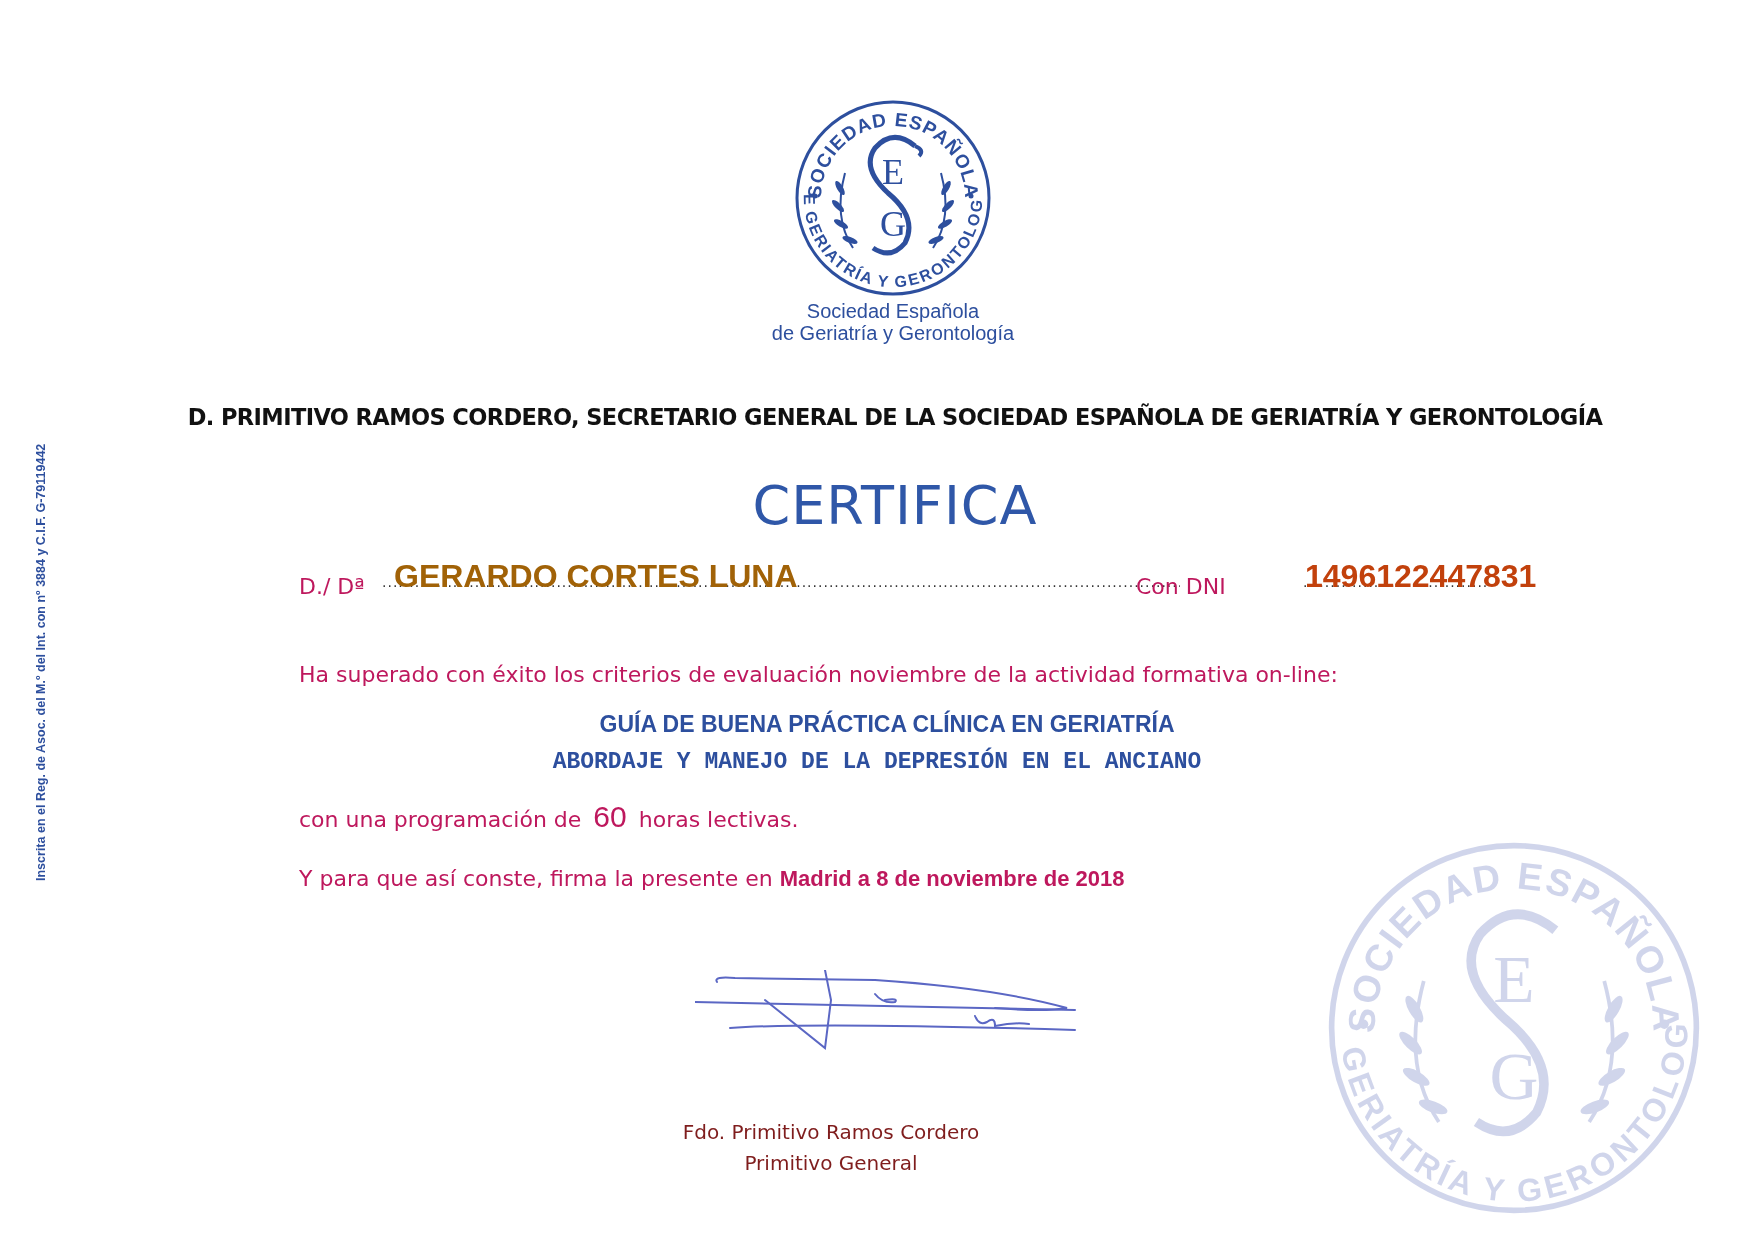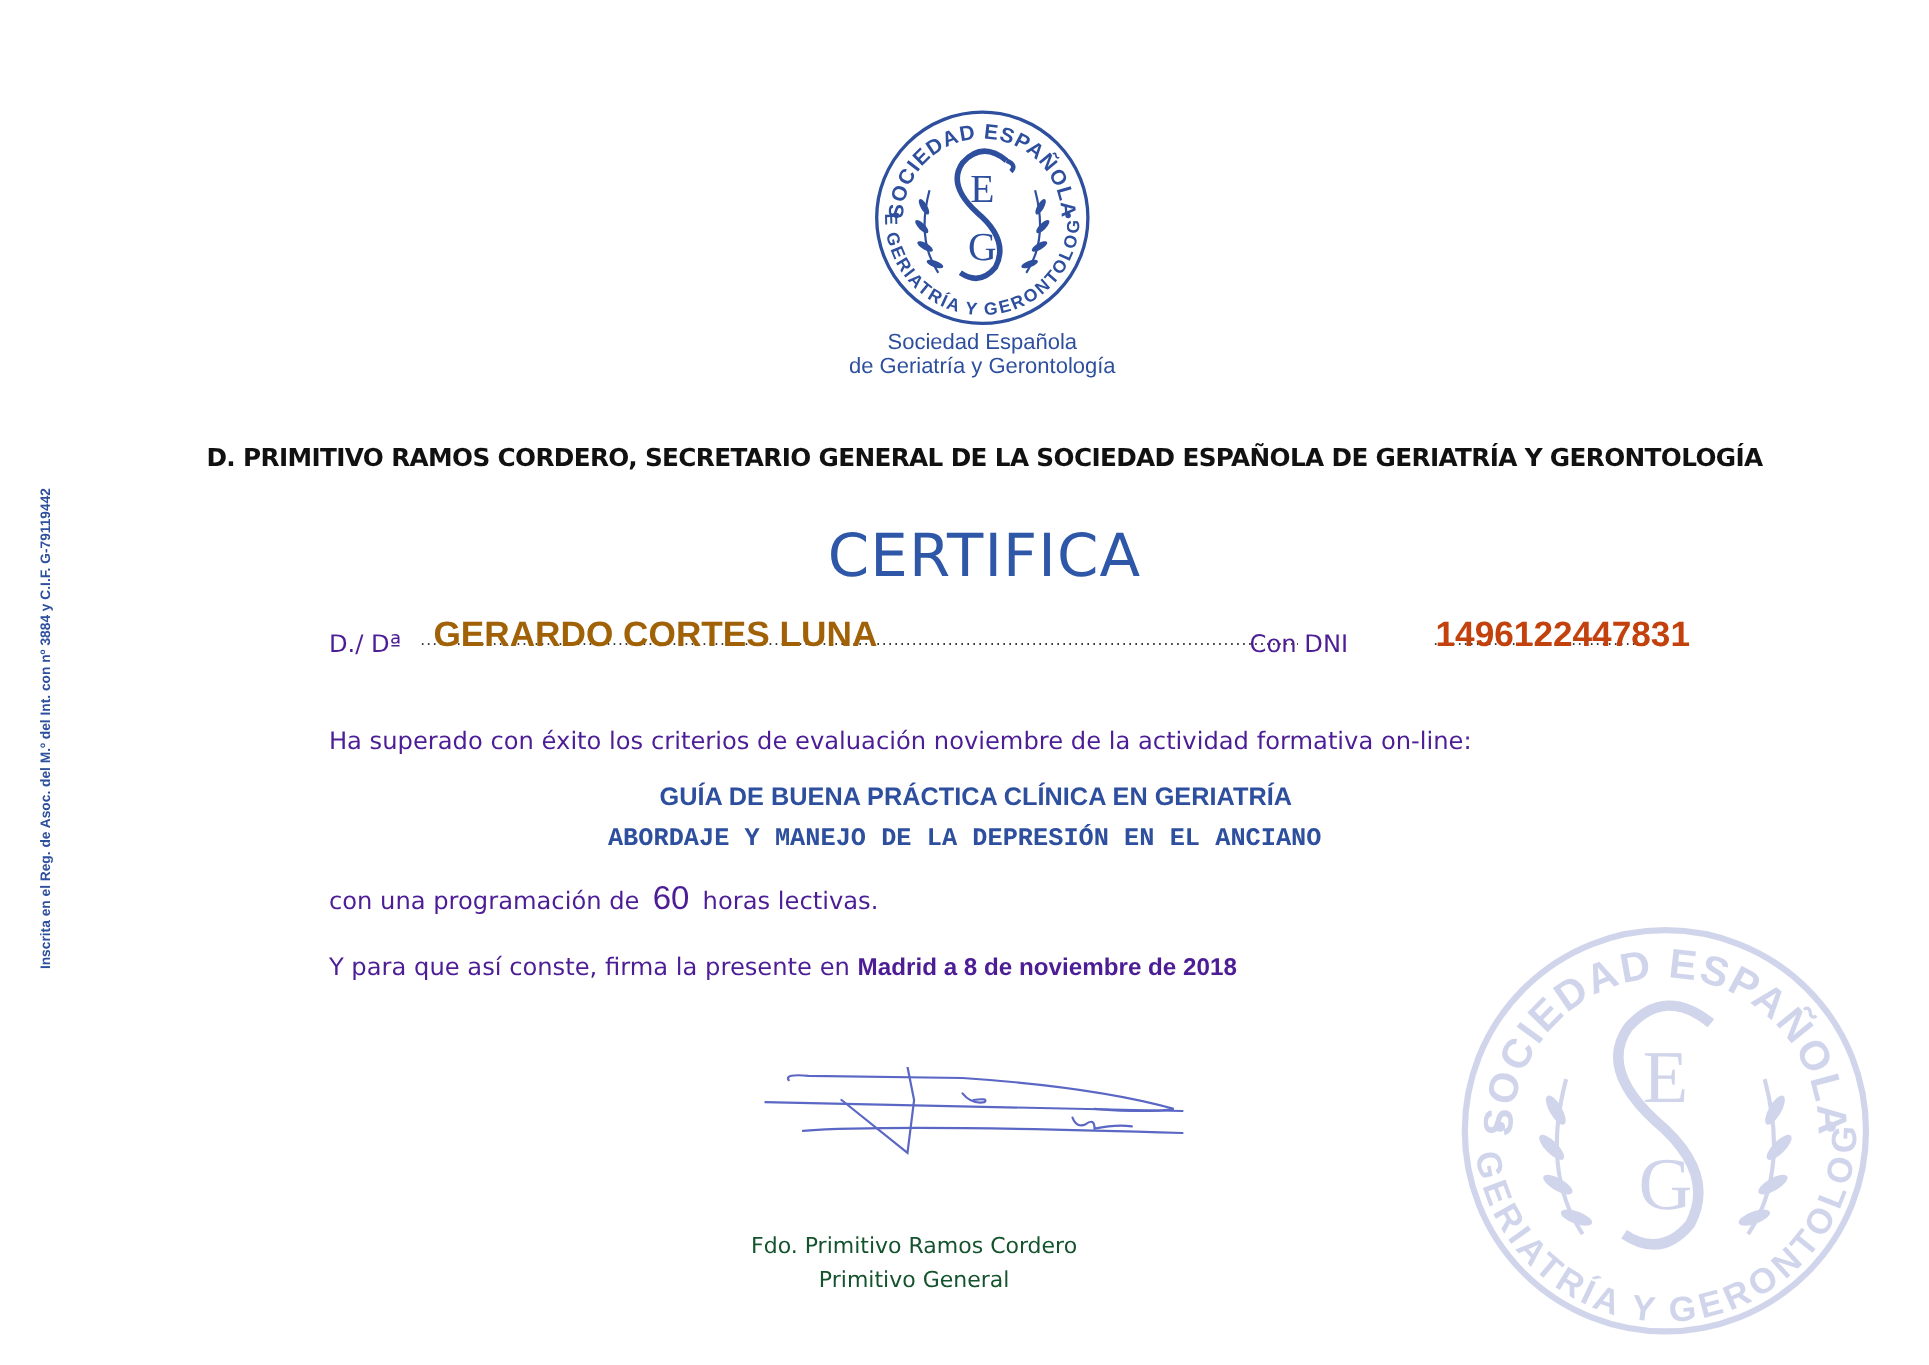--- a/index.html
+++ b/index.html
@@ -19,21 +19,21 @@
               width: 480px; color: #2d4f9e; font-weight: bold; font-size: 12.5px;
               white-space: nowrap; font-family: "Liberation Sans", sans-serif; }
 
   #header-line { left: 0; width: 1790px; top: 404px; text-align: center;
                  font-family: "DejaVu Sans", sans-serif; font-weight: bold; font-size: 22.5px;
                  letter-spacing: -0.6px; white-space: nowrap; color: #111; }
 
   #certifica { left: 0; width: 1790px; top: 474px; text-align: center; color: #2f57a8;
                font-family: "DejaVu Sans", sans-serif; font-size: 54px; letter-spacing: 1px; }
 
-  .body-text { font-family: "DejaVu Sans", sans-serif; font-size: 22px; color: #4c1d95; white-space: nowrap; }
+  .body-text { font-family: "DejaVu Sans", sans-serif; font-size: 22px; color: #be185d; white-space: nowrap; }
 
   #da-label { left: 299px; top: 574px; }
   #name-dots { left: 382px; top: 574px; width: 798px; height: 26px; overflow: hidden;
                color: #333; letter-spacing: 1px; font-size: 14px; }
   #name-value { left: 394px; top: 558px; font-family: "Liberation Sans", sans-serif;
                 font-weight: bold; font-size: 32px; color: #a16207; white-space: nowrap; }
   #dni-label { left: 1136px; top: 574px; }
   #dni-dots { left: 1303px; top: 574px; width: 186px; height: 26px; overflow: hidden;
               color: #333; letter-spacing: 1px; font-size: 14px; }
   #dni-value { left: 1305px; top: 558px; font-family: Liberation Sans, sans-serif;
@@ -48,21 +48,21 @@
 
   #hours-line { left: 299px; top: 800px; }
   #hours-value { font-family: Liberation Sans, sans-serif; font-size: 30px; margin: 0 12px; }
 
   #closing { left: 299px; top: 866px; }
   #closing-place { font-family: "Liberation Sans", sans-serif; font-weight: bold; font-size: 22px; margin-top: 44px; }
 
   #signature { left: 695px; top: 970px; width: 390px; height: 100px; }
 
   .sign-text { left: 631px; width: 400px; text-align: center;
-               font-family: "DejaVu Sans", sans-serif; font-size: 20px; color: #14532d; }
+               font-family: "DejaVu Sans", sans-serif; font-size: 20px; color: #7f1d1d; }
   #signer-name { top: 1120px; }
   #signer-role { top: 1151px; }
 
   #watermark { left: 1326px; top: 840px; width: 376px; height: 376px; opacity: 0.28; }
 </style>
 </head>
 <body>
 
 <svg id="logo" class="abs" viewBox="0 0 200 200">
   <defs>

